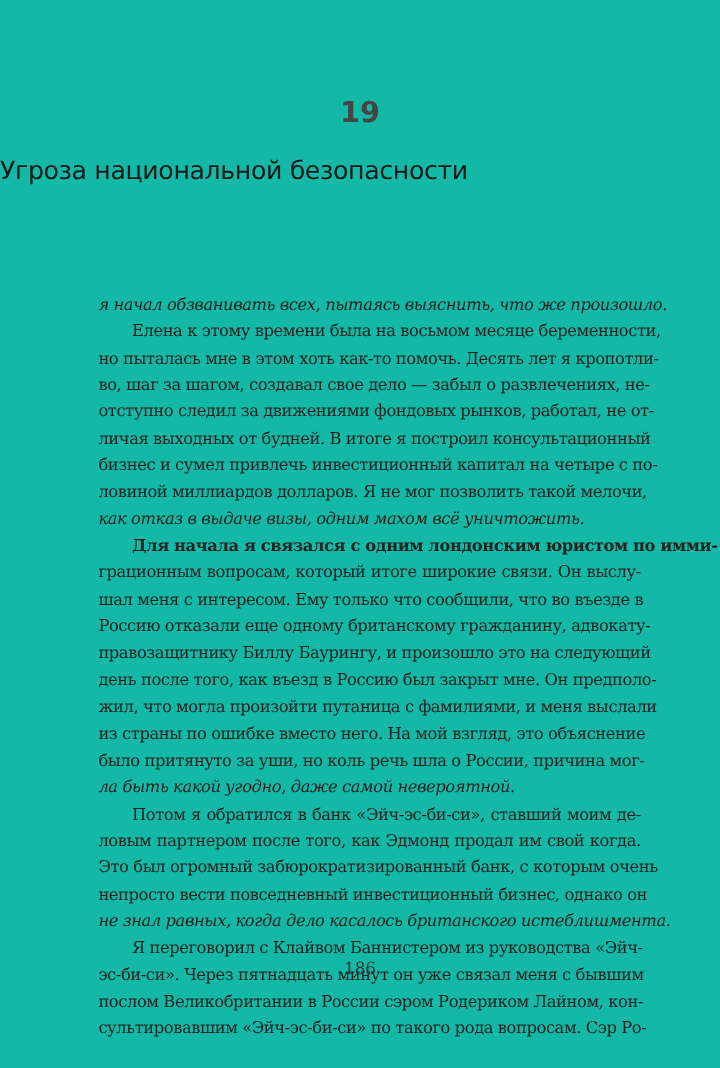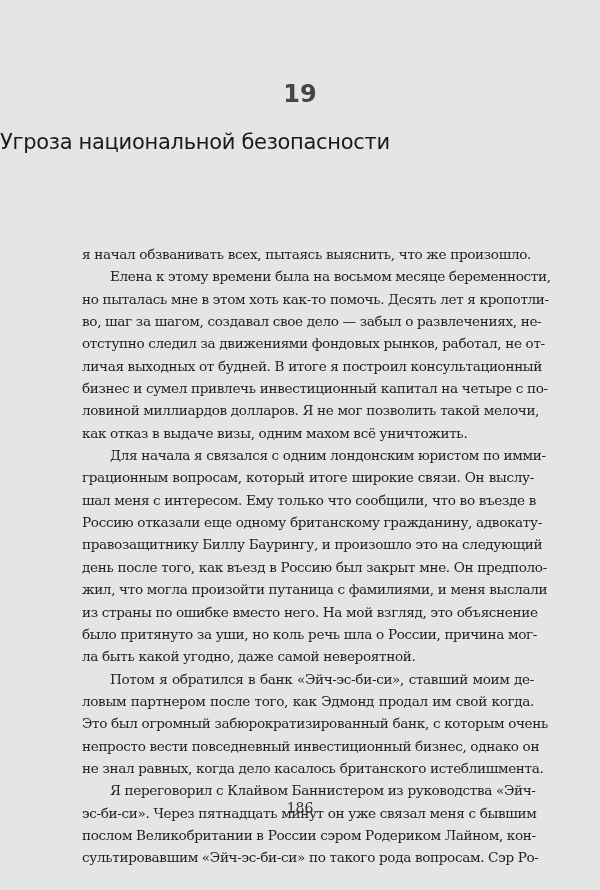--- a/index.html
+++ b/index.html
@@ -1,36 +1,36 @@
 <!DOCTYPE html>
 <html><head>
   <meta charset="utf-8">
   <style>
     html, body { margin: 0; padding: 0; background: #ffffff; }
     body { width: 600px; height: 890px; position: relative; overflow: hidden; }
-    .page { position: absolute; left: 0; top: 0; width: 600px; height: 890px; background: #e5e5e5; }
+    .page { position: absolute; left: 0; top: 0; width: 600px; height: 890px; background: #14b8a6; }
     .chapter-number {
       position: absolute; left: 0; top: 80px; width: 600px; text-align: center;
       font-family: "DejaVu Sans", sans-serif; font-weight: bold; font-size: 24px;
       color: #454545; letter-spacing: 0px;
     }
     .chapter-title {
       position: absolute; left: 0; top: 130px; width: 600px; text-align: left;
       font-family: "DejaVu Sans", sans-serif; font-size: 21px; color: #1a1a1a;
       letter-spacing: -0.3px;
     }
     .body-text {
       position: absolute; left: 82px; top: 243px; width: 452px;
       font-family: "DejaVu Serif", serif; font-size: 13.6px; line-height: 22.35px;
       color: #222; text-align: justify; letter-spacing: -0.35px;
     }
     .body-text p { margin: 0; text-indent: 0; }
     .body-text p.indent { text-indent: 28px; }
     .line { display: block; text-align: justify; text-align-last: justify; white-space: nowrap; overflow: visible; }
-    .line.last { text-align-last: left; }
+    .line.last { text-align-last: left; font-style: italic; }
     .page-number {
       position: absolute; left: 0; top: 800px; width: 600px; text-align: center;
       font-family: "DejaVu Serif", serif; font-size: 14px; color: #333;
     }
   </style>
 </head>
 <body>
 
 <div class="page">
   <div class="chapter-number">19</div>
@@ -43,21 +43,21 @@
         <span class="line" style="padding-left: 28px;">Елена к этому времени была на восьмом месяце беременности,</span>
         <span class="line">но пыталась мне в этом хоть как-то помочь. Десять лет я кропотли-</span>
         <span class="line">во, шаг за шагом, создавал свое дело — забыл о развлечениях, не-</span>
         <span class="line">отступно следил за движениями фондовых рынков, работал, не от-</span>
         <span class="line">личая выходных от будней. В итоге я построил консультационный</span>
         <span class="line">бизнес и сумел привлечь инвестиционный капитал на четыре с по-</span>
         <span class="line">ловиной миллиардов долларов. Я не мог позволить такой мелочи,</span>
         <span class="line last">как отказ в выдаче визы, одним махом всё уничтожить.</span>
       </p>
       <p class="indent" style="text-indent: 0px;">
-        <span class="line" style="padding-left: 28px;">Для начала я связался с одним лондонским юристом по имми-</span>
+        <span class="line" style="padding-left: 28px; font-weight: bold;">Для начала я связался с одним лондонским юристом по имми-</span>
         <span class="line">грационным вопросам, который итоге широкие связи. Он выслу-</span>
         <span class="line">шал меня с интересом. Ему только что сообщили, что во въезде в</span>
         <span class="line">Россию отказали еще одному британскому гражданину, адвокату-</span>
         <span class="line">правозащитнику Биллу Баурингу, и произошло это на следующий</span>
         <span class="line">день после того, как въезд в Россию был закрыт мне. Он предполо-</span>
         <span class="line">жил, что могла произойти путаница с фамилиями, и меня выслали</span>
         <span class="line">из страны по ошибке вместо него. На мой взгляд, это объяснение</span>
         <span class="line">было притянуто за уши, но коль речь шла о России, причина мог-</span>
         <span class="line last">ла быть какой угодно, даже самой невероятной.</span>
       </p>

